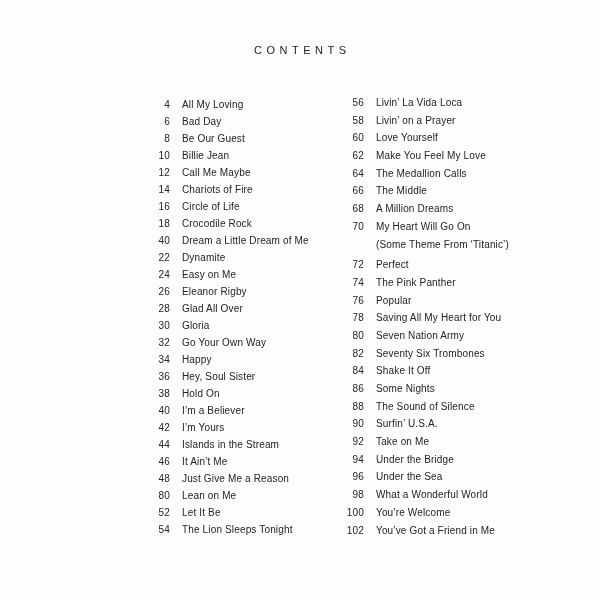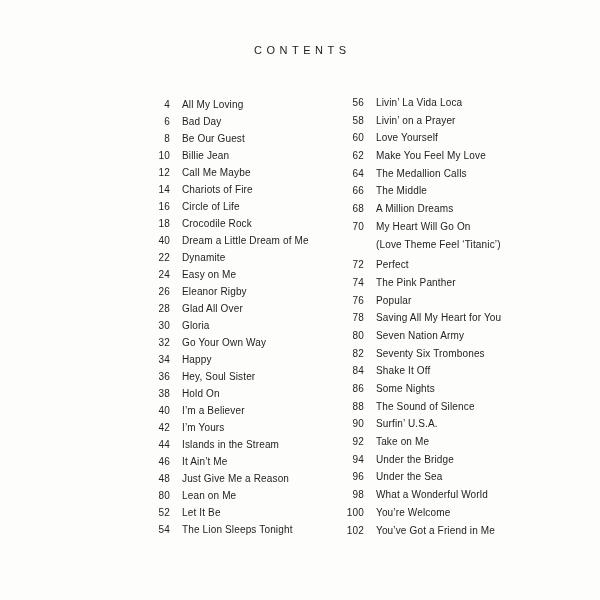--- a/index.html
+++ b/index.html
@@ -200,21 +200,21 @@
       <div class="row">
         <span class="num">68</span>
         <span class="song">A Million Dreams</span>
       </div>
       <div class="row">
         <span class="num">70</span>
         <span class="song">My Heart Will Go On</span>
       </div>
       <div class="row subtitle-row">
         <span class="num"></span>
-        <span class="song">(Love Theme Feel ‘Titanic’)</span>
+        <span class="song">(Some Theme From ‘Titanic’)</span>
       </div>
       <div class="row">
         <span class="num">72</span>
         <span class="song">Perfect</span>
       </div>
       <div class="row">
         <span class="num">74</span>
         <span class="song">The Pink Panther</span>
       </div>
       <div class="row">

